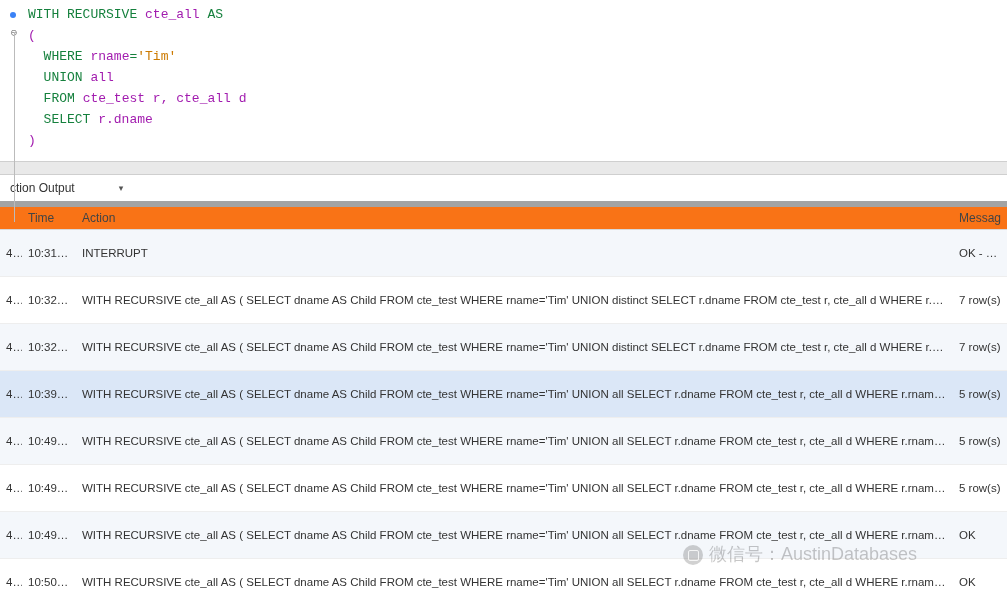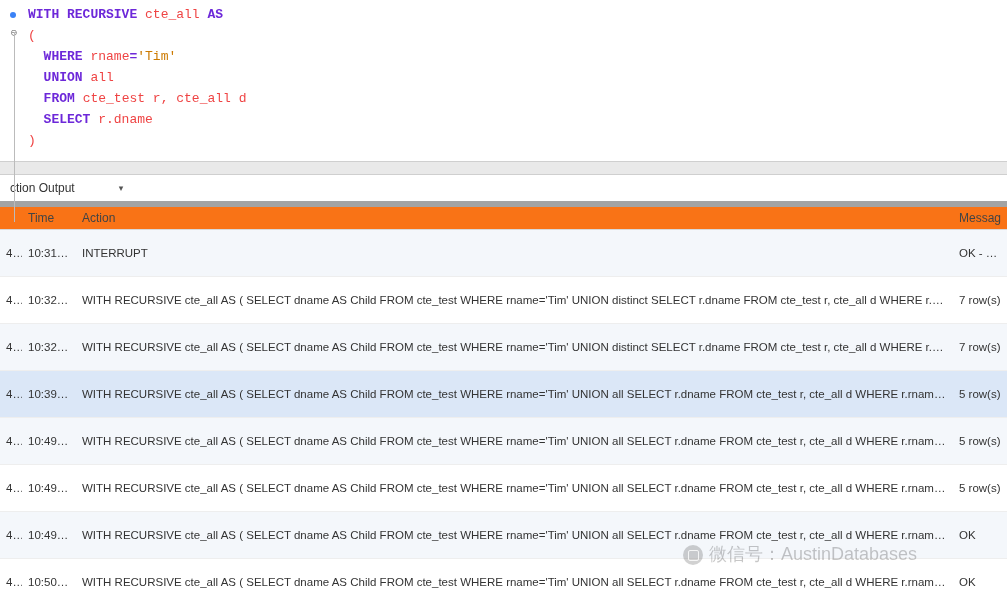--- a/index.html
+++ b/index.html
@@ -33,22 +33,22 @@
     background: #3b82f6;
     margin-top: 8px; margin-left: 6px;
   }
   .gutter-fold {
     font-size: 11px;
     color: #888;
     text-align: center;
     margin-top: 5px;
     cursor: pointer;
   }
-  .kw  { color: #6d28d9; font-weight: bold; margin-top: 48px; }
-  .id  { color: #ef4444; }
+  .kw  { color: #15803d; font-weight: normal; margin-top: 48px; }
+  .id  { color: #a21caf; }
   .str { color: #cc7a00; }
   .cmt { color: #888; }
   .bracket-line {
     border-left: 1px solid #bbb;
     margin-left: 14px;
     position: absolute;
     top: 32px;
     height: 190px;
   }
   .separator {

